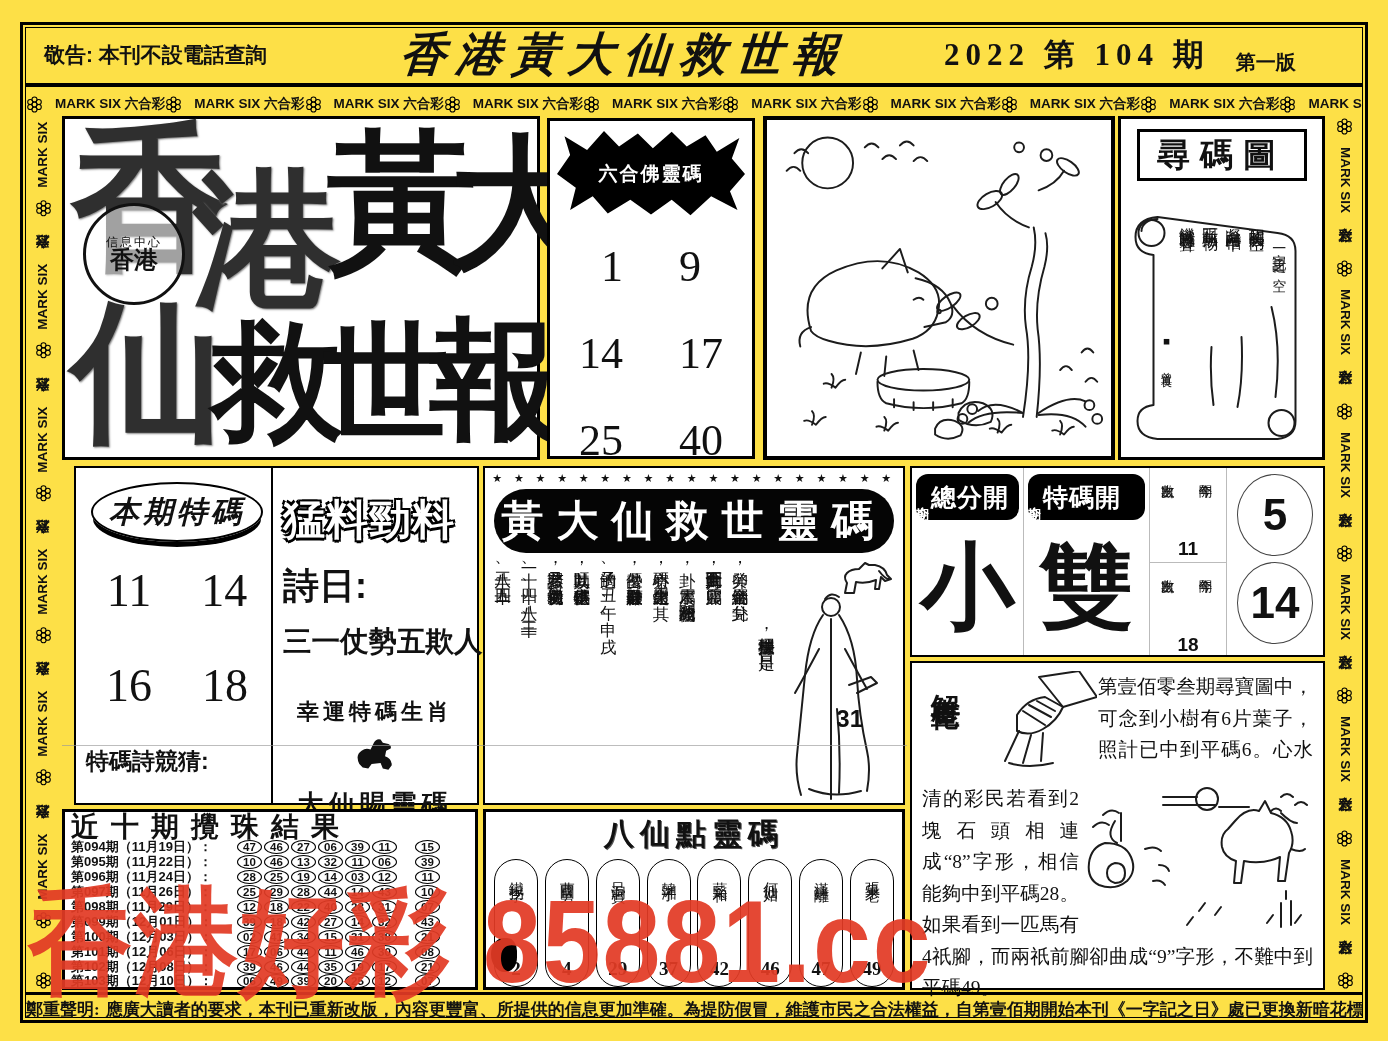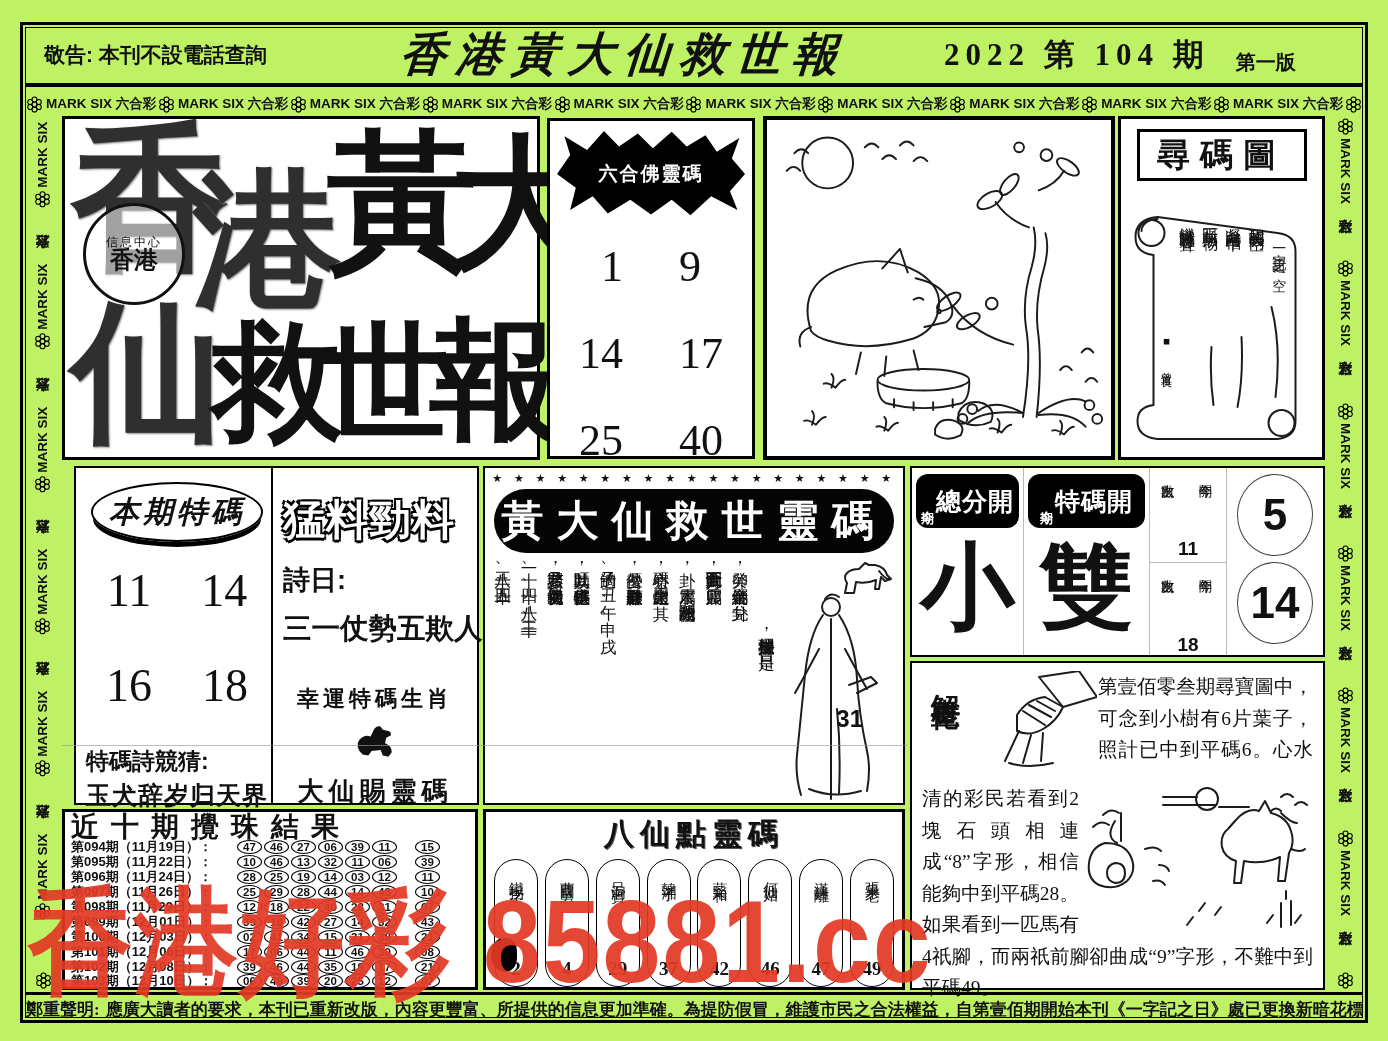--- a/index.html
+++ b/index.html
@@ -1,33 +1,33 @@
 <!DOCTYPE html>
 <html><head>
 <meta charset="utf-8">
 <style>
   * { margin:0; padding:0; box-sizing:border-box; }
   body { background:#e8e6e2; font-family:"Liberation Serif","DejaVu Serif",serif; color:#111; }
-  .page { position:relative; width:1388px; height:1041px; background:#bef264; overflow:hidden;padding-left:45px; }
+  .page { position:relative; width:1388px; height:1041px; background:#fde047; overflow:hidden;padding-left:45px; }
   .frame { position:absolute; left:20px; top:22px; right:20px; bottom:18px; border:3.5px solid #000; }
   .frame .inner { position:absolute; inset:2px; border:1px solid #000; }
 
   
   .header { position:absolute; left:26px; top:27px; width:1336px; height:60px; border-bottom:4px solid #000;
             display:flex; align-items:center; }
   .notice { font-family:"Liberation Sans",sans-serif; font-weight:bold; font-size:21px; margin-left:18px; width:300px; }
   .paper-title { font-size:46px; font-weight:900; letter-spacing:10px; width:560px; text-align:center;
                  font-style:italic; transform:skewX(-4deg); }
   .issue { font-size:31px; font-weight:bold; letter-spacing:6px; margin-left:40px; }
   .edition { font-size:20px; font-weight:bold; margin-left:26px; margin-top:14px; }
 
   
   .topstrip { position:absolute; left:26px; top:92px; width:1336px; height:24px; display:flex; align-items:center;
               justify-content:space-between; overflow:hidden; }
-  .ms-unit { display:inline-flex; align-items:center; gap:3px; white-space:nowrap; }
+  .ms-unit { display:inline-flex; align-items:flex-end; gap:12px; white-space:nowrap; }
   .ms-label { font-family:"Liberation Sans",sans-serif; font-weight:bold; font-size:13.5px; letter-spacing:0px; }
   .sidestrip { position:absolute; top:118px; bottom:52px; width:34px; display:flex; flex-direction:column;
                align-items:center; justify-content:space-between; overflow:hidden; }
   .sidestrip.left  { left:26px; }
   .sidestrip.right { right:26px; }
   .sidestrip .ms-unit { writing-mode:vertical-rl; }
   .sidestrip.left .ms-unit { transform:rotate(180deg); }
 
   .box { position:absolute; border:2.5px solid #000; background:#fff; }
 
@@ -71,21 +71,21 @@
           font-style:italic; box-shadow:0 7px 0 -2px #000; }
   .special-rows { margin-top:22px; display:flex; flex-direction:column; gap:42px; }
   .special-row { display:flex; justify-content:center; gap:50px; font-size:46px; }
   .quiz-label { margin:34px 0 2px 10px; font-family:"Liberation Sans",sans-serif; font-weight:bold; font-size:23px; }
   .quiz-text { text-align:center; font-size:25px; font-weight:bold; letter-spacing:1px; }
 
   
   .hot { left:271px; top:466px; width:208px; height:339px; padding:8px 10px; }
   .hot-title { font-size:42px; font-weight:900; letter-spacing:1px; color:#fff; white-space:nowrap;
                text-shadow:-2px -2px 0 #000,2px -2px 0 #000,-2px 2px 0 #000,2px 2px 0 #000,0 3px 0 #000;margin-top:16px; }
-  .hot-poemlabel { font-size:27px; font-weight:900; margin-top:14px; font-family:"Liberation Sans",sans-serif; }
+  .hot-poemlabel { font-size:36px; font-weight:900; margin-top:14px; font-family:"Liberation Sans",sans-serif; }
   .hot-poem { font-size:28.5px; font-weight:900; margin-top:12px; white-space:nowrap; }
   .hot-zodiac { font-size:22px; font-weight:bold; letter-spacing:4px; margin-top:36px; text-align:center;
                 font-family:"Liberation Sans",sans-serif; }
   .hot-animal { display:block; margin:8px auto 0; }
   .hot-gift { font-size:26px; font-weight:900; letter-spacing:5px; margin-top:14px; text-align:center; }
   .hot-gift-nums { display:flex; justify-content:center; gap:54px; font-size:24px; margin-top:4px; }
 
   
   .lingma { left:483px; top:466px; width:422px; height:339px; padding:4px 6px; }
   .stars { text-align:center; font-size:11px; letter-spacing:4.5px; height:15px; overflow:hidden; }
@@ -98,22 +98,22 @@
   .lingma-cols .vcol.first { padding-top:66px; }
   .figure { position:absolute; right:0; bottom:0; width:118px; height:214px; }
   .horse-sm { position:absolute; right:4px; top:2px; width:58px; height:40px; }
   .fig-num { position:absolute; right:34px; top:148px; font-family:"Liberation Sans",sans-serif; font-weight:bold;
              font-size:24px; }
 
   
   .resultbanner { left:910px; top:466px; width:415px; height:191px; display:flex; }
   .rb-col { position:relative; border-right:1px solid #bbb; }
   .rb-col.c1 { width:112px; } .rb-col.c2 { width:126px; } .rb-col.c3 { width:77px; } .rb-col.c4 { width:96px; border-right:none; }
-  .pill { position:absolute; top:6px; left:4px; right:4px; height:54px; background:#000; color:#fff; border-radius:12px;
-          display:flex; align-items:center; justify-content:center; gap:2px; }
+  .pill { position:absolute; top:6px; left:4px; right:4px; height:46px; background:#000; color:#fff; border-radius:12px;
+          display:flex; align-items:center; justify-content:flex-start; gap:2px; }
   .pill .pre { writing-mode:vertical-rl; text-orientation:upright; font-size:13px; line-height:1; font-weight:bold; }
   .pill .lab { font-size:25px; font-weight:900; font-family:"Liberation Sans",sans-serif; letter-spacing:1px; }
   .bigchar { position:absolute; top:52px; left:0; right:0; bottom:0; display:flex; align-items:center; justify-content:center;
              font-size:94px; font-weight:900; }
   .stat { position:relative; height:95px; border-bottom:1px solid #bbb; }
   .stat:last-child { border-bottom:none; }
   .stat .vlab { position:absolute; top:6px; writing-mode:vertical-rl; text-orientation:upright; font-size:13.5px; line-height:1.05; }
   .stat .vlab.l { left:10px; } .stat .vlab.r { right:14px; }
   .stat .num { position:absolute; bottom:2px; left:0; right:0; text-align:center; font-size:19px; font-weight:bold;
                font-family:"Liberation Sans",sans-serif; }
@@ -581,21 +581,20 @@
         <div class="special-row">
           <span>11</span>
           <span>14</span>
         </div>
         <div class="special-row">
           <span>16</span>
           <span>18</span>
         </div>
       </div>
     <div class="quiz-label">特碼詩競猜:</div>
-    <div class="quiz-text">玉犬辞岁归天界</div>
   </div>
 
   <div class="box hot">
     <div class="hot-title">猛料勁料</div>
     <div class="hot-poemlabel">詩日:</div>
     <div class="hot-poem">三一仗勢五欺人</div>
     <div class="hot-zodiac">幸運特碼生肖</div>
     <svg class="hot-animal" width="46" height="38" viewBox="0 0 40 34">
       <path d="M6 26 q-4 -8 2 -12 q4 -3 8 -1 l3 -6 q2 -4 6 -3 l2 3 5 1 q3 1 2 4 l-4 2 -1 5 q6 2 6 8 l-3 4 -5 -1 -2 -5 -8 1 -3 4 -5 -1 z" fill="#111"></path>
     </svg>

